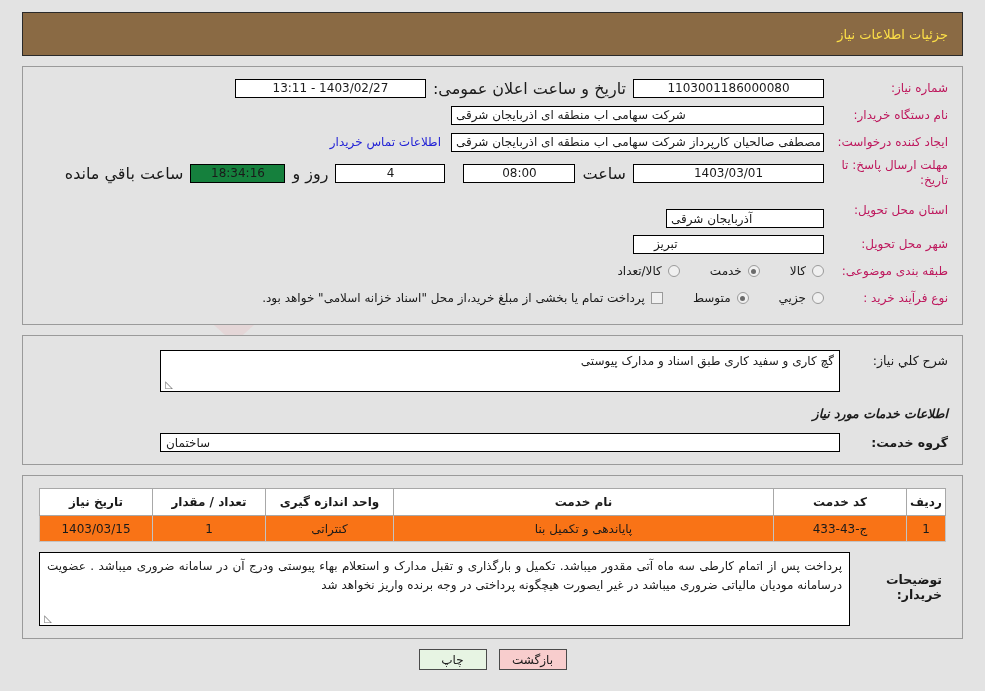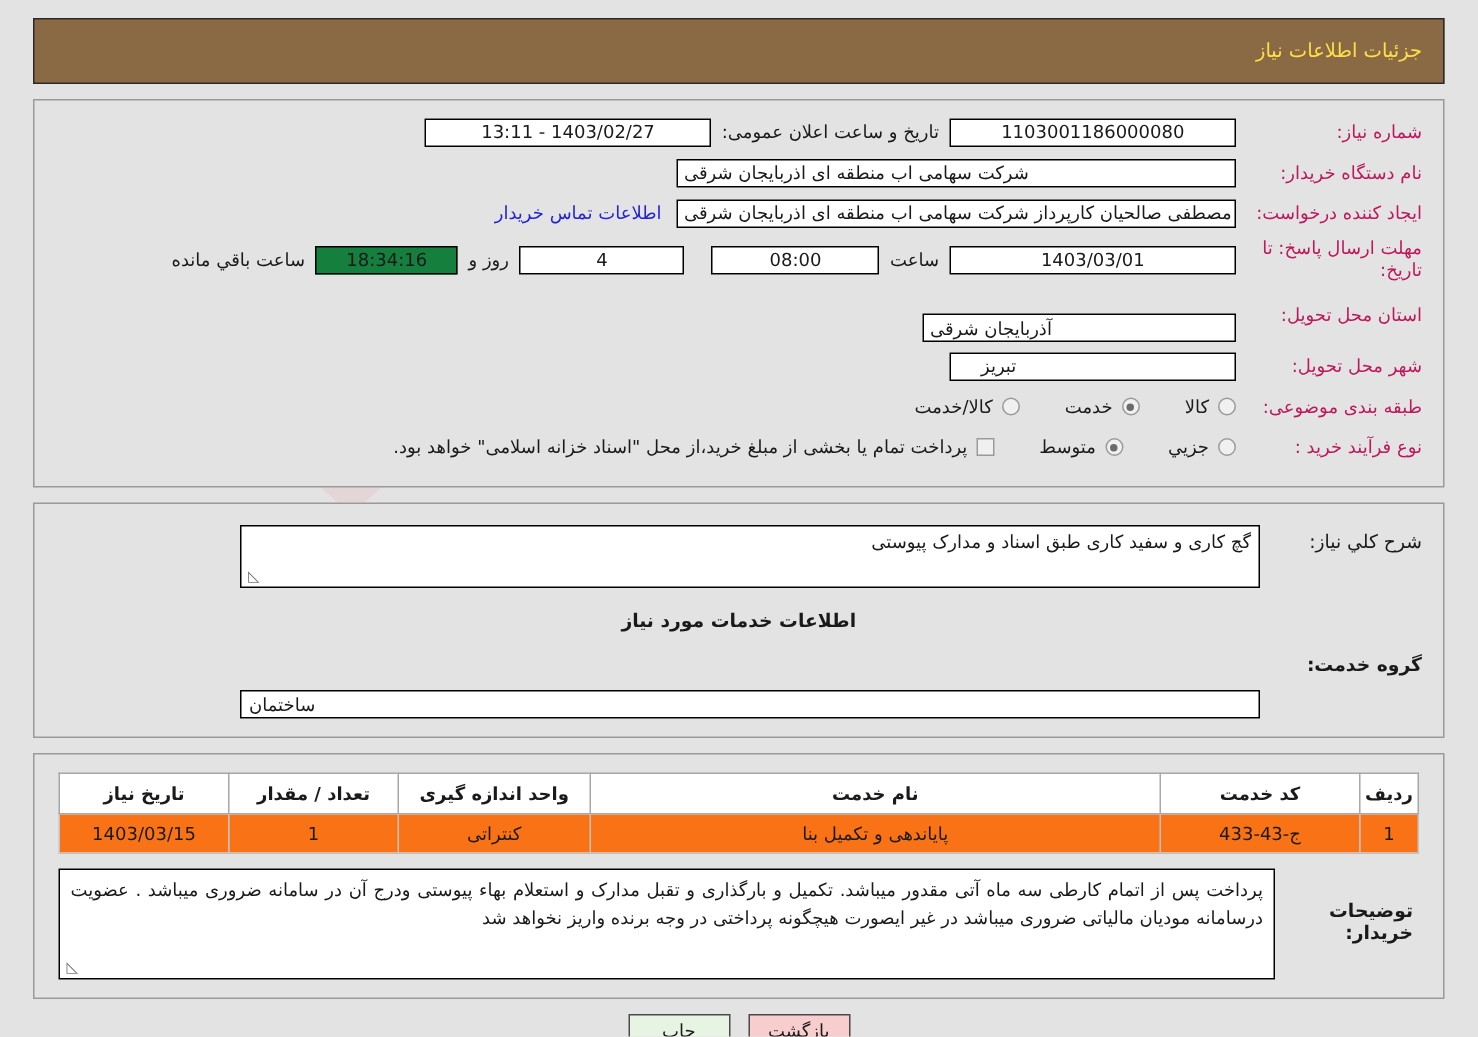--- a/index.html
+++ b/index.html
@@ -118,26 +118,26 @@
   }
   .fbox.right { justify-content: flex-end; }
 
   .w-need-no   { width: 191px; justify-content: center; }
   .w-org       { width: 373px; }
   .w-creator   { width: 373px; }
   .w-date      { width: 191px; justify-content: center; }
   .w-time      { width: 112px; justify-content: center; }
   .w-days      { width: 110px; justify-content: center; }
   .w-remain    { width: 95px;  justify-content: center; background: #15803d; }
-  .w-province  { width: 209px; justify-content: flex-end; margin-top: 16px; }
+  .w-province  { width: 158px; justify-content: flex-end; margin-top: 16px; }
   .w-city      { width: 191px; justify-content: flex-end; padding-left: 20px; }
   .w-announce  { width: 191px; justify-content: center; }
 
   .inline-lbl {
-    font-size: 12px;
+    font-size: 16px;
     margin: 0 7px;
     white-space: nowrap;
   }
 
   .link {
     color: #2323d6;
     font-size: 12px;
     margin: 0 10px;
     white-space: nowrap;
     cursor: pointer;
@@ -214,43 +214,43 @@
     left: 2px; bottom: 1px;
     width: 10px; height: 10px;
     color: #777;
     font-size: 10px;
     line-height: 10px;
   }
   .section-title {
     font-weight: bold;
     font-size: 12.5px;
     margin: 14px 0 12px 0;
-    text-align: center;
+    text-align: right;
     padding-right: 0;
+    font-style: italic;
   }
   .mid-lbl-sm {
     width: 108px;
     flex: 0 0 108px;
     text-align: right;
     font-weight: bold;
     font-size: 12.5px;
     padding-top: 2px;
   }
   .srv-group-box {
     width: 680px;
     height: 19px;
     border: 1px solid #000;
     background: #fff;
     box-sizing: border-box;
     font-size: 12px;
     display: flex;
     align-items: center;
     justify-content: flex-end;
     padding: 0 5px;
-    margin-top: 27px;
   }
 
   
   .panel-bot { padding: 12px 16px 12px 16px; }
 
   table.items {
     width: 100%;
     border-collapse: collapse;
     font-size: 12px;
   }
@@ -390,21 +390,21 @@
       <label class="radio-item">
         <span class="radio"></span>
         <span class="radio-label">کالا</span>
       </label>
       <label class="radio-item">
         <span class="radio on"></span>
         <span class="radio-label">خدمت</span>
       </label>
       <label class="radio-item">
         <span class="radio"></span>
-        <span class="radio-label">کالا/خدمت</span>
+        <span class="radio-label">کالا/تعداد</span>
       </label>
     </div>
   </div>
 
   <div class="frow">
     <span class="lbl">نوع فرآیند خرید :</span>
     <div class="radio-group">
       <label class="radio-item">
         <span class="radio"></span>
         <span class="radio-label">جزیي</span>

